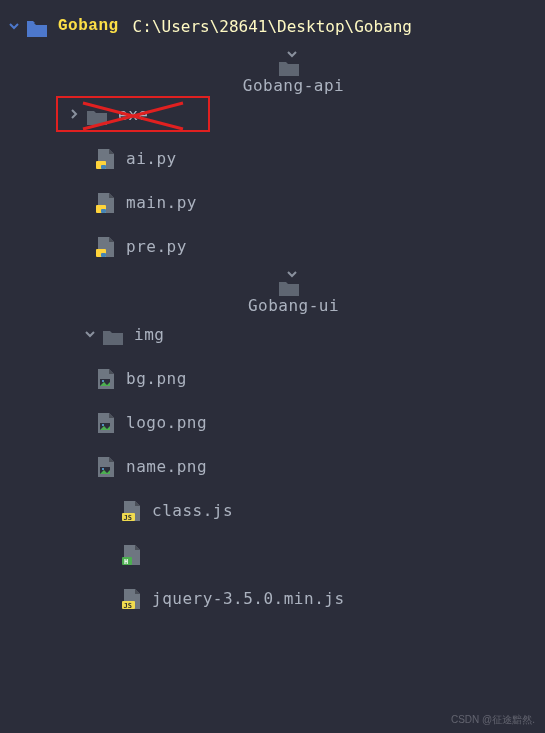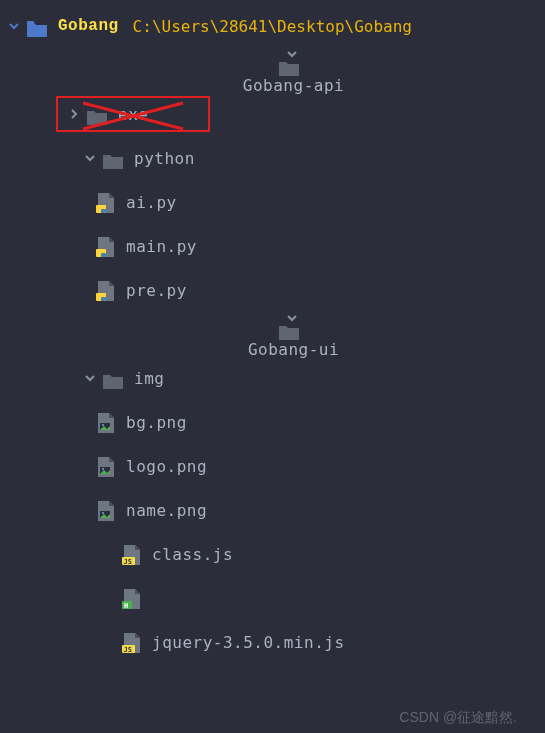--- a/index.html
+++ b/index.html
@@ -44,21 +44,21 @@
     .label {
       color: #abb2bf;
       letter-spacing: 0.5px;
     }
     .root-label {
       font-weight: bold;
       color: #fde047;
       font-family: Liberation Mono, monospace;
     }
     .root-path {
-      color: #eab308;
+      color: #fef9c3;
       margin-left: 14px;
     }
     .exe-box {
       border: 2px solid #e02020;
       padding: 2px 60px 2px 8px;
       display: inline-flex;
       align-items: center;
       height: 36px;
       position: relative;
     }
@@ -66,23 +66,23 @@
       position: absolute;
       left: 20px;
       top: 0;
       width: 110px;
       height: 36px;
       pointer-events: none;
     }
     .watermark {
       position: absolute;
       bottom: 6px;
-      right: 28px;
+      right: 10px;
       color: rgba(200,200,210,0.35);
-      font-size: 14px;
+      font-size: 10px;
       font-family: "Microsoft YaHei", sans-serif;
       text-align: center;
     }
   </style>
 </head>
 <body>
 
 <div class="tree">
 
   <div class="row indent-0">
@@ -126,33 +126,20 @@
             <path d="M0 2 L7 2 L9 4 L20 4 L20 16 L0 16 Z" fill="#5f6672"></path>
           </svg>
       </span>
       <span class="label">exe</span>
       <svg class="exe-cross" viewBox="0 0 110 36">
         <path d="M5 5 L105 31 M5 31 L105 5" stroke="#e02020" stroke-width="3" fill="none"></path>
       </svg>
     </div>
   </div>
 
-  <div class="row indent-2">
-    <span class="chevron">
-      <svg width="12" height="12" viewBox="0 0 12 12">
-          <path d="M2 4 L6 8 L10 4" fill="none" stroke="#8a919e" stroke-width="2"></path>
-        </svg>
-    </span>
-    <span class="icon">
-      <svg width="20" height="16" viewBox="0 0 20 16">
-          <path d="M0 2 L7 2 L9 4 L20 4 L20 16 L0 16 Z" fill="#5f6672"></path>
-        </svg>
-    </span>
-    <span class="label">python</span>
-  </div>
 
   <div class="row indent-3">
     <span class="chevron"></span>
     <span class="icon">
       <svg width="18" height="20" viewBox="0 0 18 20">
           <path d="M2 0 L13 0 L18 5 L18 20 L2 20 Z" fill="#6e7681"></path>
           <path d="M13 0 L13 5 L18 5 Z" fill="#4a4f58"></path>
           <rect x="0" y="12" width="10" height="8" rx="1" fill="#ffd43b"></rect>
           <rect x="5" y="16" width="5" height="4" rx="1" fill="#4584b6"></rect>
         </svg>

